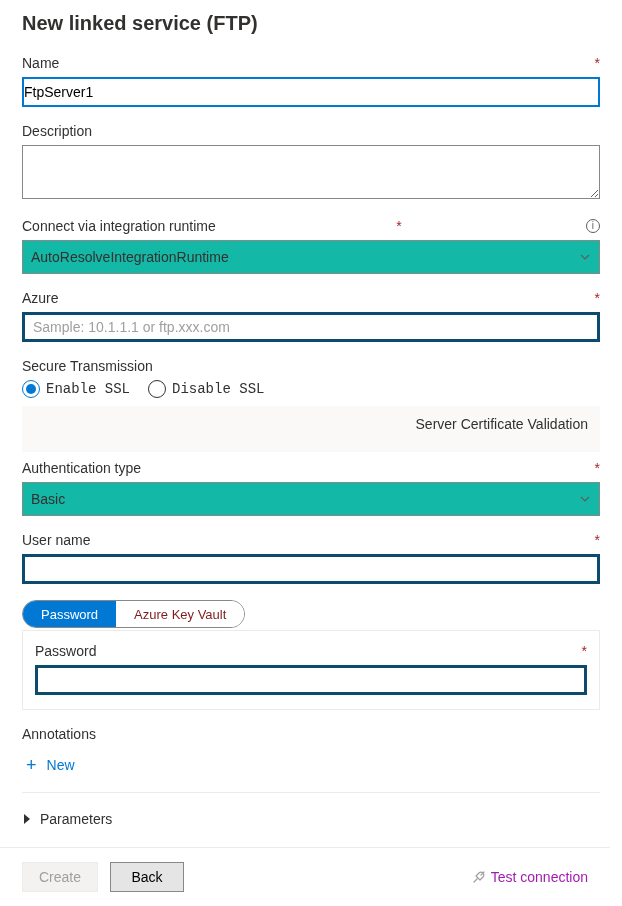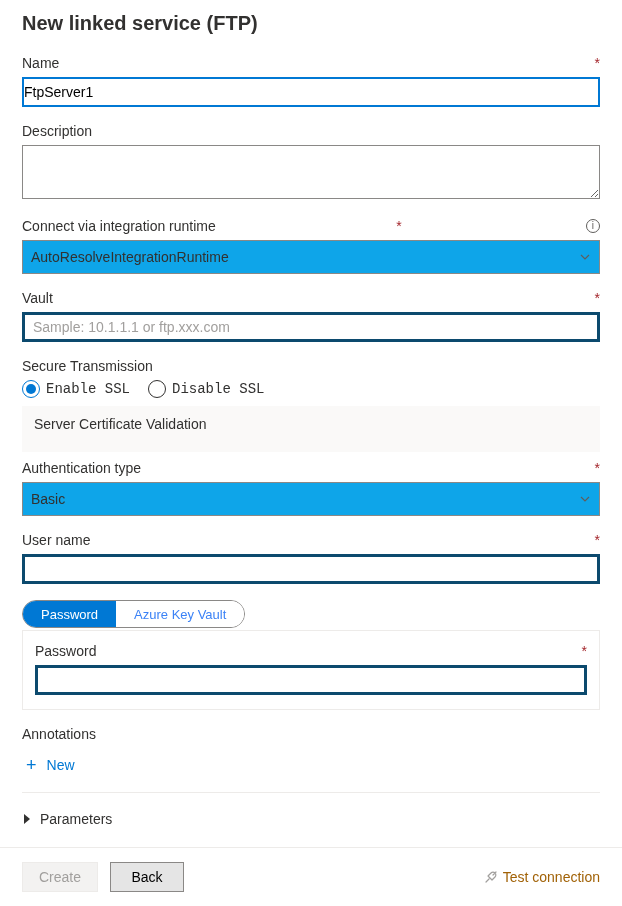--- a/index.html
+++ b/index.html
@@ -47,84 +47,84 @@
     outline: none;
   }
   input.textbox.focused { border: 2px solid #0078d4; padding: 0 0; }
   textarea.textbox {
     width:100%; height:54px; border:1px solid #8a8886; padding:6px 8px;
     font-size:14px; font-family:inherit; resize:both; outline:none;
   }
   .select {
     width:100%; height:30px; border:1px solid #8a8886; padding:16px 8px;
     display:flex; align-items:center; justify-content:space-between;
-    cursor:pointer; background:#0ea5e9;
+    cursor:pointer; background:#14b8a6;
   }
   .chevron {
     width:12px; height:12px; display:inline-block;
   }
   .chevron svg { display:block; }
   .radio-row { display:flex; align-items:center; gap:18px; margin-top:6px; }
   .radio {
     display:flex; align-items:center; gap:6px; cursor:pointer; font-size:14px;font-family:Liberation Mono, monospace;
   }
   .radio-circle {
     width:18px; height:18px; border:1px solid #323130; border-radius:50%;
     display:flex; align-items:center; justify-content:center;
   }
   .radio.selected .radio-circle { border-color:#0078d4; }
   .radio.selected .radio-dot {
     width:10px; height:10px; background:#0078d4; border-radius:50%;
   }
   .subpanel {
     background:#faf9f8; padding:10px 12px 12px 12px; margin-top:8px;
   }
-  .subpanel .sublabel { font-size:14px; margin-bottom:8px; }
+  .subpanel .sublabel { font-size:14px; margin-bottom:8px;text-align:right; }
   .pill-toggle {
     display:inline-flex; border:1px solid #8a8886; border-radius:16px;
     overflow:hidden; height:28px; margin-bottom:2px;
   }
   .pill {
     padding:0 18px; display:flex; align-items:center; font-size:13px;
-    cursor:pointer; background:#fff; color:#3b82f6;
+    cursor:pointer; background:#fff; color:#7f1d1d;
   }
   .pill.active { background:#0078d4; color:#fff; }
   .pwbox {
     border:1px solid #edebe9; padding:12px 12px 14px 12px;
   }
   .add-new {
     display:flex; align-items:center; gap:10px; color:#0078d4;
     cursor:pointer; padding:8px 4px; font-size:14px;
   }
   .plus { font-size:18px; line-height:1; color:#0078d4; }
   .divider { border:none; border-top:1px solid #edebe9; margin:10px 0; }
   .expander {
     display:flex; align-items:center; gap:10px; padding:8px 2px;
     cursor:pointer; font-size:14px;
   }
   .tri {
     width:0; height:0; border-top:5px solid transparent;
     border-bottom:5px solid transparent; border-left:6px solid #323130;
   }
   .footer {
-    position:absolute; left:0; right:0; bottom:0;
+    position:absolute; left:0; right:12px; bottom:0;
     border-top:1px solid #edebe9; padding:14px 22px;
     display:flex; align-items:center; justify-content:space-between;
     background:#fff;
   }
   .footer-left, .footer-right { display:flex; align-items:center; gap:12px; }
   .btn {
     height:30px; min-width:74px; padding:0 16px; border:1px solid #8a8886;
     background:#e5e5e5; font-size:14px; cursor:pointer; font-family:inherit;
   }
   .btn:disabled, .btn.disabled {
     color:#a19f9d; border-color:#edebe9; background:#f3f2f1; cursor:default;
   }
   .link-btn {
-    display:flex; align-items:center; gap:4px; color:#a16207;
+    display:flex; align-items:center; gap:4px; color:#a21caf;
     font-size:14px; cursor:default;
   }
   .link-btn svg { stroke:#a19f9d; }
   ::placeholder { color:#a19f9d; }
 </style>
 </head>
 <body>
 
 <div class="panel">
   <h1 class="title">New linked service (FTP)</h1>
@@ -155,21 +155,21 @@
       <span class="chevron">
         <svg width="12" height="12" viewBox="0 0 12 12">
             <path d="M2 4l4 4 4-4" fill="none" stroke="#605e5c" stroke-width="1.2"></path>
           </svg>
       </span>
     </div>
   </div>
 
   <div class="field">
     <div class="label">
-      <span>Vault</span>
+      <span>Azure</span>
         <span class="req">*</span>
     </div>
     <input type="text" class="textbox" placeholder="Sample: 10.1.1.1 or ftp.xxx.com" style="">
   </div>
 
 
   <div class="field" style="margin-bottom:8px;">
     <div class="label">
       <span>Secure Transmission</span>
     </div>

